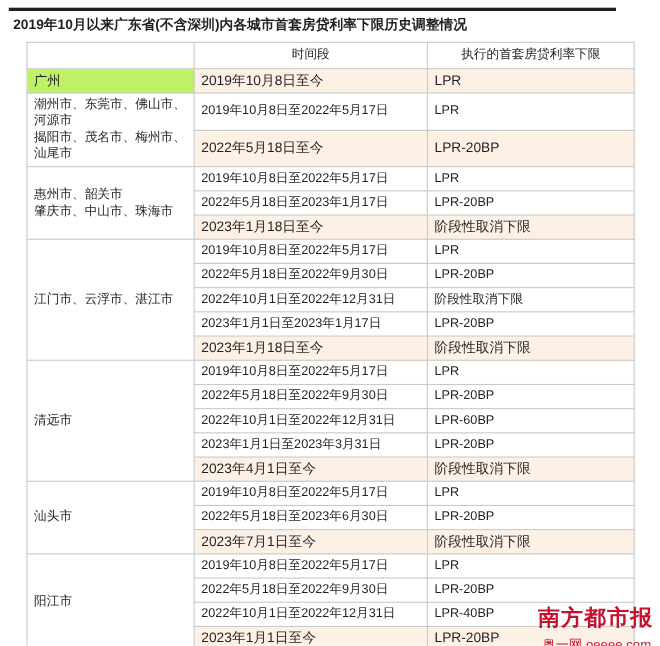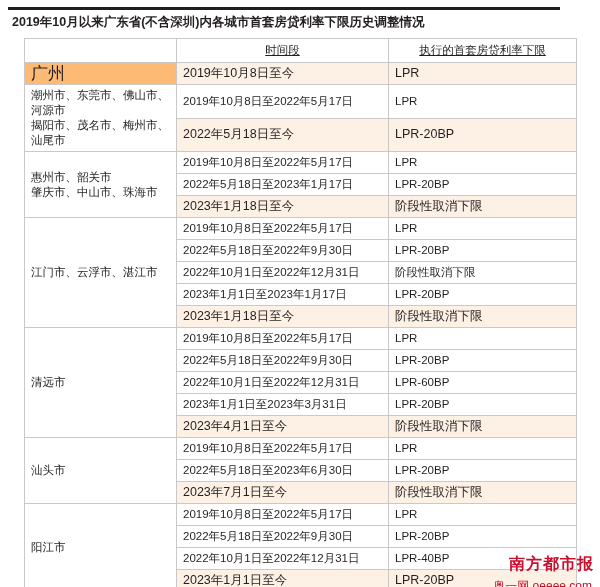--- a/index.html
+++ b/index.html
@@ -63,45 +63,44 @@
     font-weight: normal;
     text-align: left;
     height: 19px;
     box-sizing: border-box;
   }
   table.main thead th {
     text-align: center;
     font-size: 11.5px;
     padding: 4px 20px;
     background: #ffffff;
-    text-decoration: underline;
   }
   thead th.blank { border-left: 1px solid #c9c9c9; }
   .city-cell {
     text-align: left;
     padding-left: 7px;
   }
   .hl {
     background: #fdf1e6;
     font-weight: bold;
     font-size: 12.5px;
   }
   .hl-city {
-    background: #fdba74;
-    font-weight: bold;
-    font-size: 17px;
+    background: #bef264;
+    font-weight: bold;
+    font-size: 12px;
   }
   td.period { white-space: nowrap; }
   td.rate { white-space: nowrap; margin-left: 16px; }
 
   .watermark {
     position: absolute;
     right: 6px;
     bottom: 24px;
-    font-size: 16px;
+    font-size: 20px;
     font-weight: bold;
     color: #c8102e;
     letter-spacing: 1px;
     font-family: "Liberation Serif", serif;
   }
   .wm-sub {
     position: absolute;
     right: 8px;
     bottom: 4px;
     font-size: 12px;

